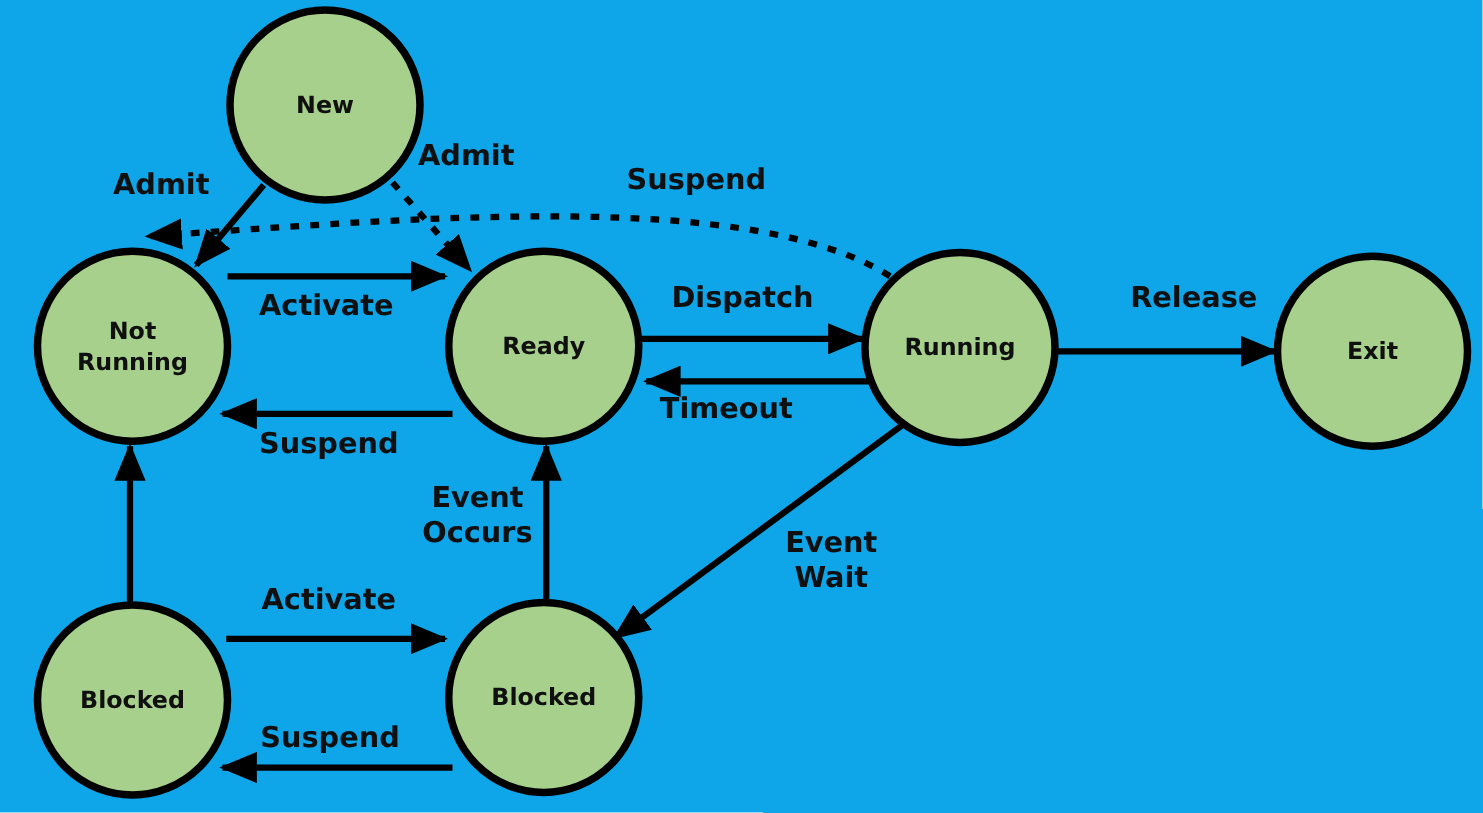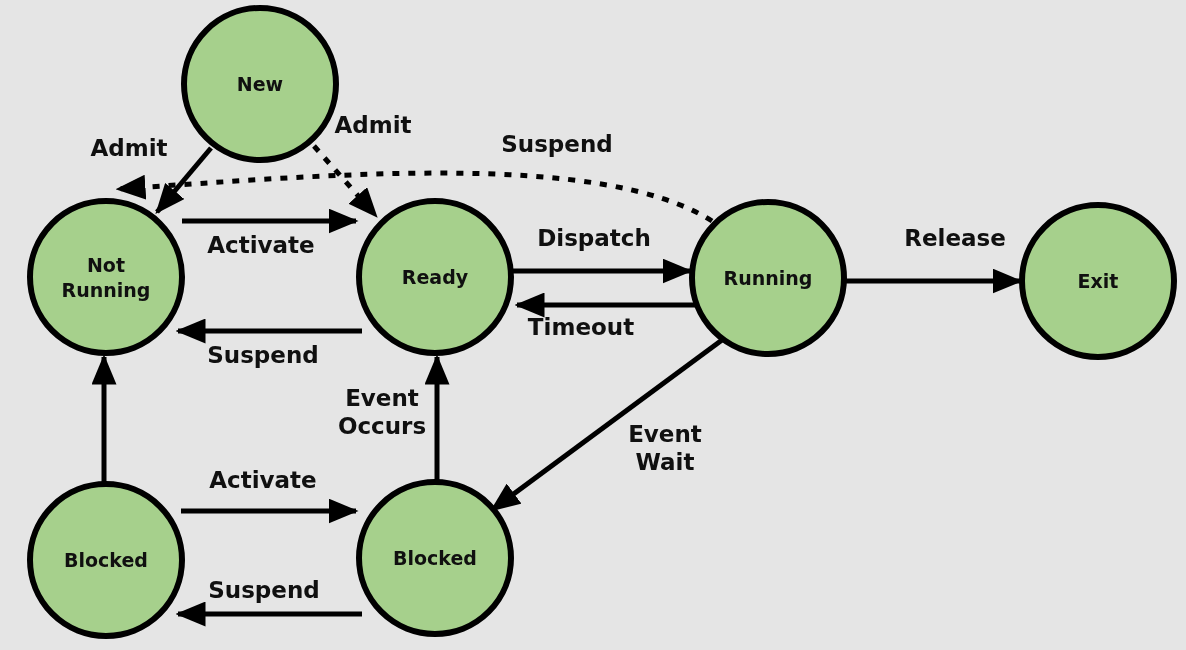--- a/index.html
+++ b/index.html
@@ -11,21 +11,21 @@
   body {
     width: 1186px;
     height: 650px;
     overflow: hidden;
     font-family: "DejaVu Sans", "Liberation Sans", sans-serif;
   }
   #diagram-root {
     position: relative;
     width: 1186px;
     height: 650px;
-    background: #e5e5e5;
+    background: #0ea5e9;
   }
   svg#state-diagram {
     display: block;
     width: 1186px;
     height: 650px;
   }
   .node-circle {
     fill: #a6d08c;
     stroke: #000000;
     stroke-width: 6;

